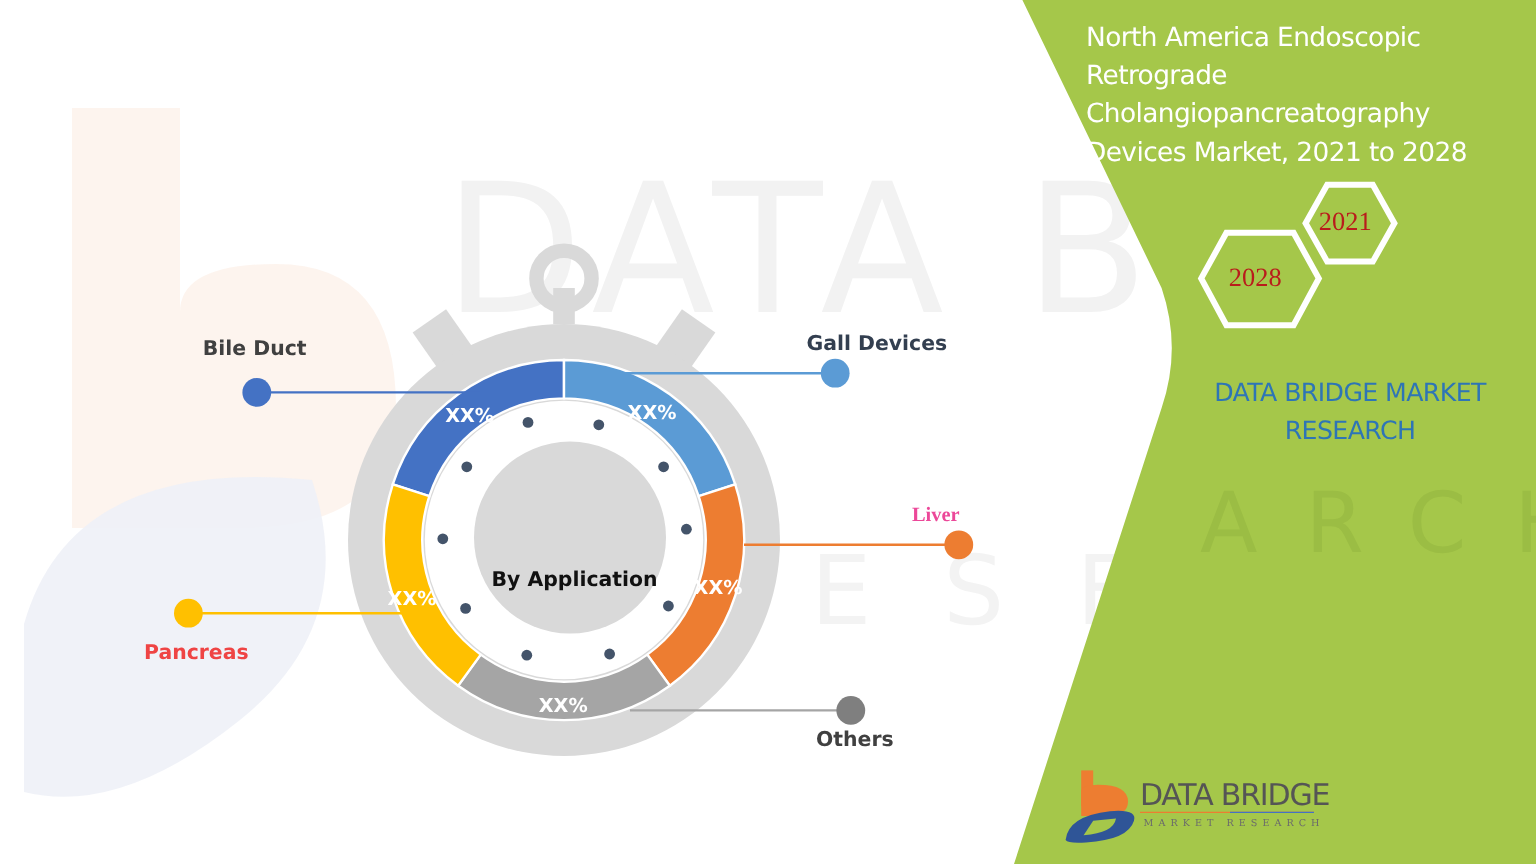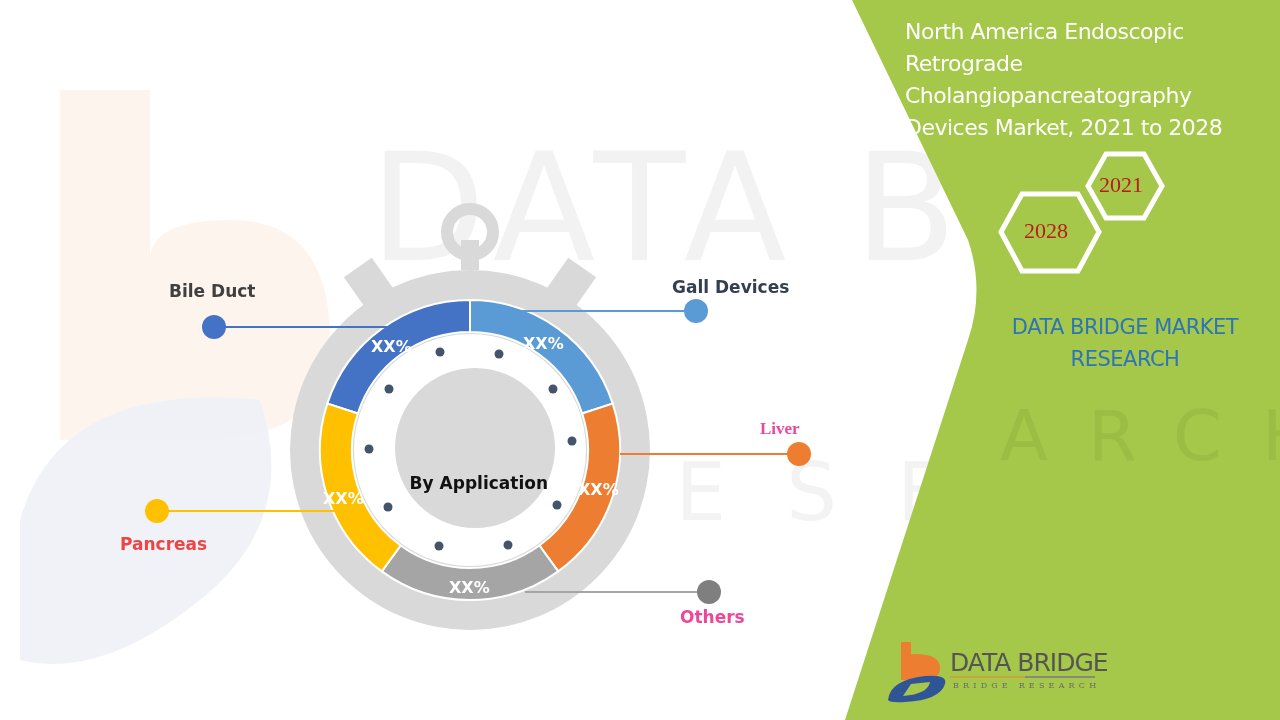--- a/index.html
+++ b/index.html
@@ -147,26 +147,26 @@
   <div class="pct" style="left:578px; top:480px;">XX%</div>
   <div class="pct" style="left:449px; top:578px;">XX%</div>
   <div class="pct" style="left:323px; top:489px;">XX%</div>
 
   <div class="center-label">By Application</div>
 
   <div class="seg-label" style="left:169px; top:281px; color:#404040;">Bile Duct</div>
   <div class="seg-label" style="left:672px; top:277px; color:#333f50;">Gall Devices</div>
   <div class="seg-label" style="left:760px; top:419px; color:#ec4899;font-family:Liberation Serif, serif;">Liver</div>
   <div class="seg-label" style="left:120px; top:534px; color:#ef4444;">Pancreas</div>
-  <div class="seg-label" style="left:680px; top:607px; color:#ec4899;">Others</div>
+  <div class="seg-label" style="left:680px; top:607px; color:#404040;">Others</div>
 
   <svg width="1280" height="720" style="position:absolute; left:0; top:0;">
     <rect x="901" y="642" width="10" height="30" fill="#ed7d31"></rect>
     <path d="M901 660 Q901 654 915 654 Q940 654 940 668 Q940 680 922 680 L901 680 Z" fill="#ed7d31"></path>
     <path d="M888 700 Q890 680 925 676 Q948 674 945 684 Q940 700 905 702 Q890 703 888 700 Z" fill="#2f5597"></path>
     <path d="M903 696 L911 684 L930 682 Q928 694 903 696 Z" fill="#a5c74a"></path>
     <line x1="950" y1="677" x2="1095" y2="677" stroke="#ed7d31" stroke-width="1"></line>
     <line x1="1025" y1="677" x2="1095" y2="677" stroke="#4472c4" stroke-width="1"></line>
   </svg>
   <div class="logo-text">DATA BRIDGE</div>
-  <div class="logo-sub">BRIDGE RESEARCH</div>
+  <div class="logo-sub">MARKET RESEARCH</div>
 
 </div>
 
 </body></html>

